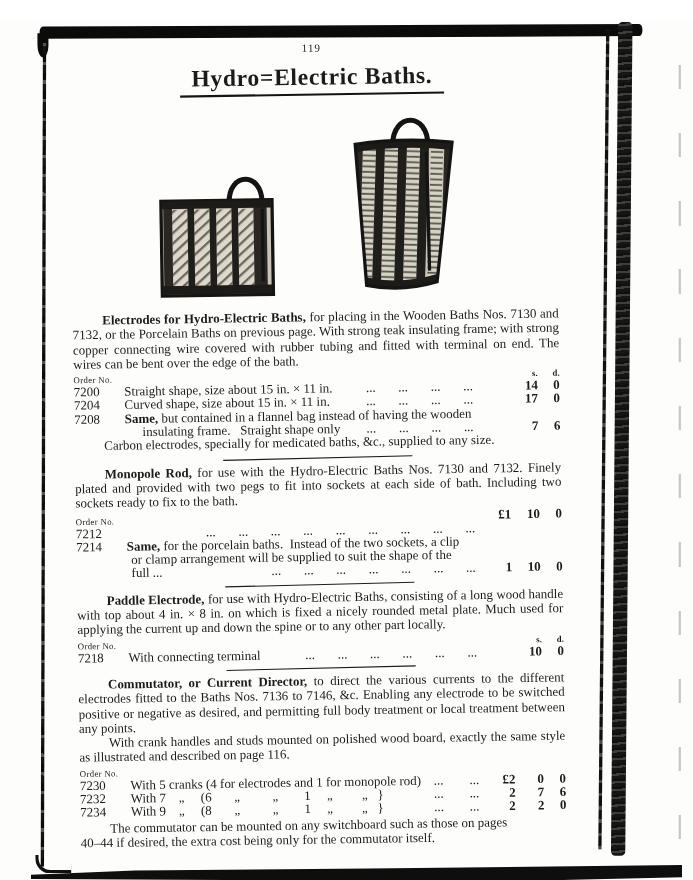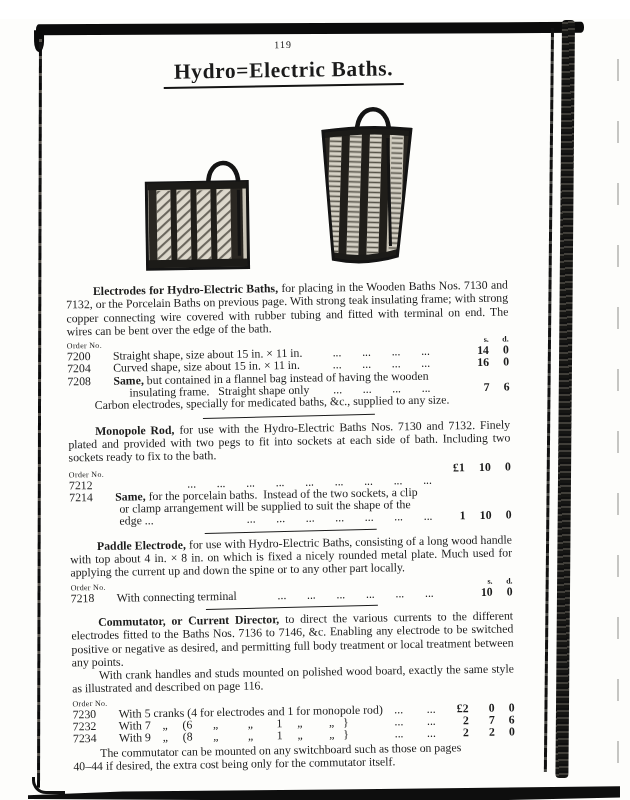--- a/index.html
+++ b/index.html
@@ -136,21 +136,21 @@
       <span class="dots">...       ...       ...       ...</span>
       <span class="pl"></span>
       <span class="ps">14</span>
       <span class="pd">0</span>
     </div>
     <div class="row">
       <span class="no">7204</span>
       <span class="rtext">Curved shape, size about 15 in. × 11 in.</span>
       <span class="dots">...       ...       ...       ...</span>
       <span class="pl"></span>
-      <span class="ps">16</span>
+      <span class="ps">17</span>
       <span class="pd">0</span>
     </div>
     <div class="row">
       <span class="no">7208</span>
       <b class="rtext">Same,</b>
       <span class="rtext"> but contained in a flannel bag instead of having the wooden</span>
     </div>
     <div class="row ind1">
       <span class="rtext">insulating frame.   Straight shape only</span>
       <span class="dots">...       ...       ...       ...</span>
@@ -181,21 +181,21 @@
     </div>
     <div class="row">
       <span class="no">7214</span>
       <b class="rtext">Same,</b>
       <span class="rtext"> for the porcelain baths.  Instead of the two sockets, a clip</span>
     </div>
     <div class="row ind2">
       <span class="rtext">or clamp arrangement will be supplied to suit the shape of the</span>
     </div>
     <div class="row ind2">
-      <span class="rtext">edge ...</span>
+      <span class="rtext">full ...</span>
       <span class="dots">...       ...       ...       ...       ...       ...       ...</span>
       <span class="pl">1</span>
       <span class="ps">10</span>
       <span class="pd">0</span>
     </div>
 
     <div class="rule"></div>
 
     <p class="p pi"><b class="lead">Paddle Electrode,</b> <span>for use with Hydro-Electric Baths, consisting of a long wood handle with top about 4 in. × 8 in. on which is fixed a nicely rounded metal plate.  Much used for applying the current up and down the spine or to any other part locally.</span></p>
 

